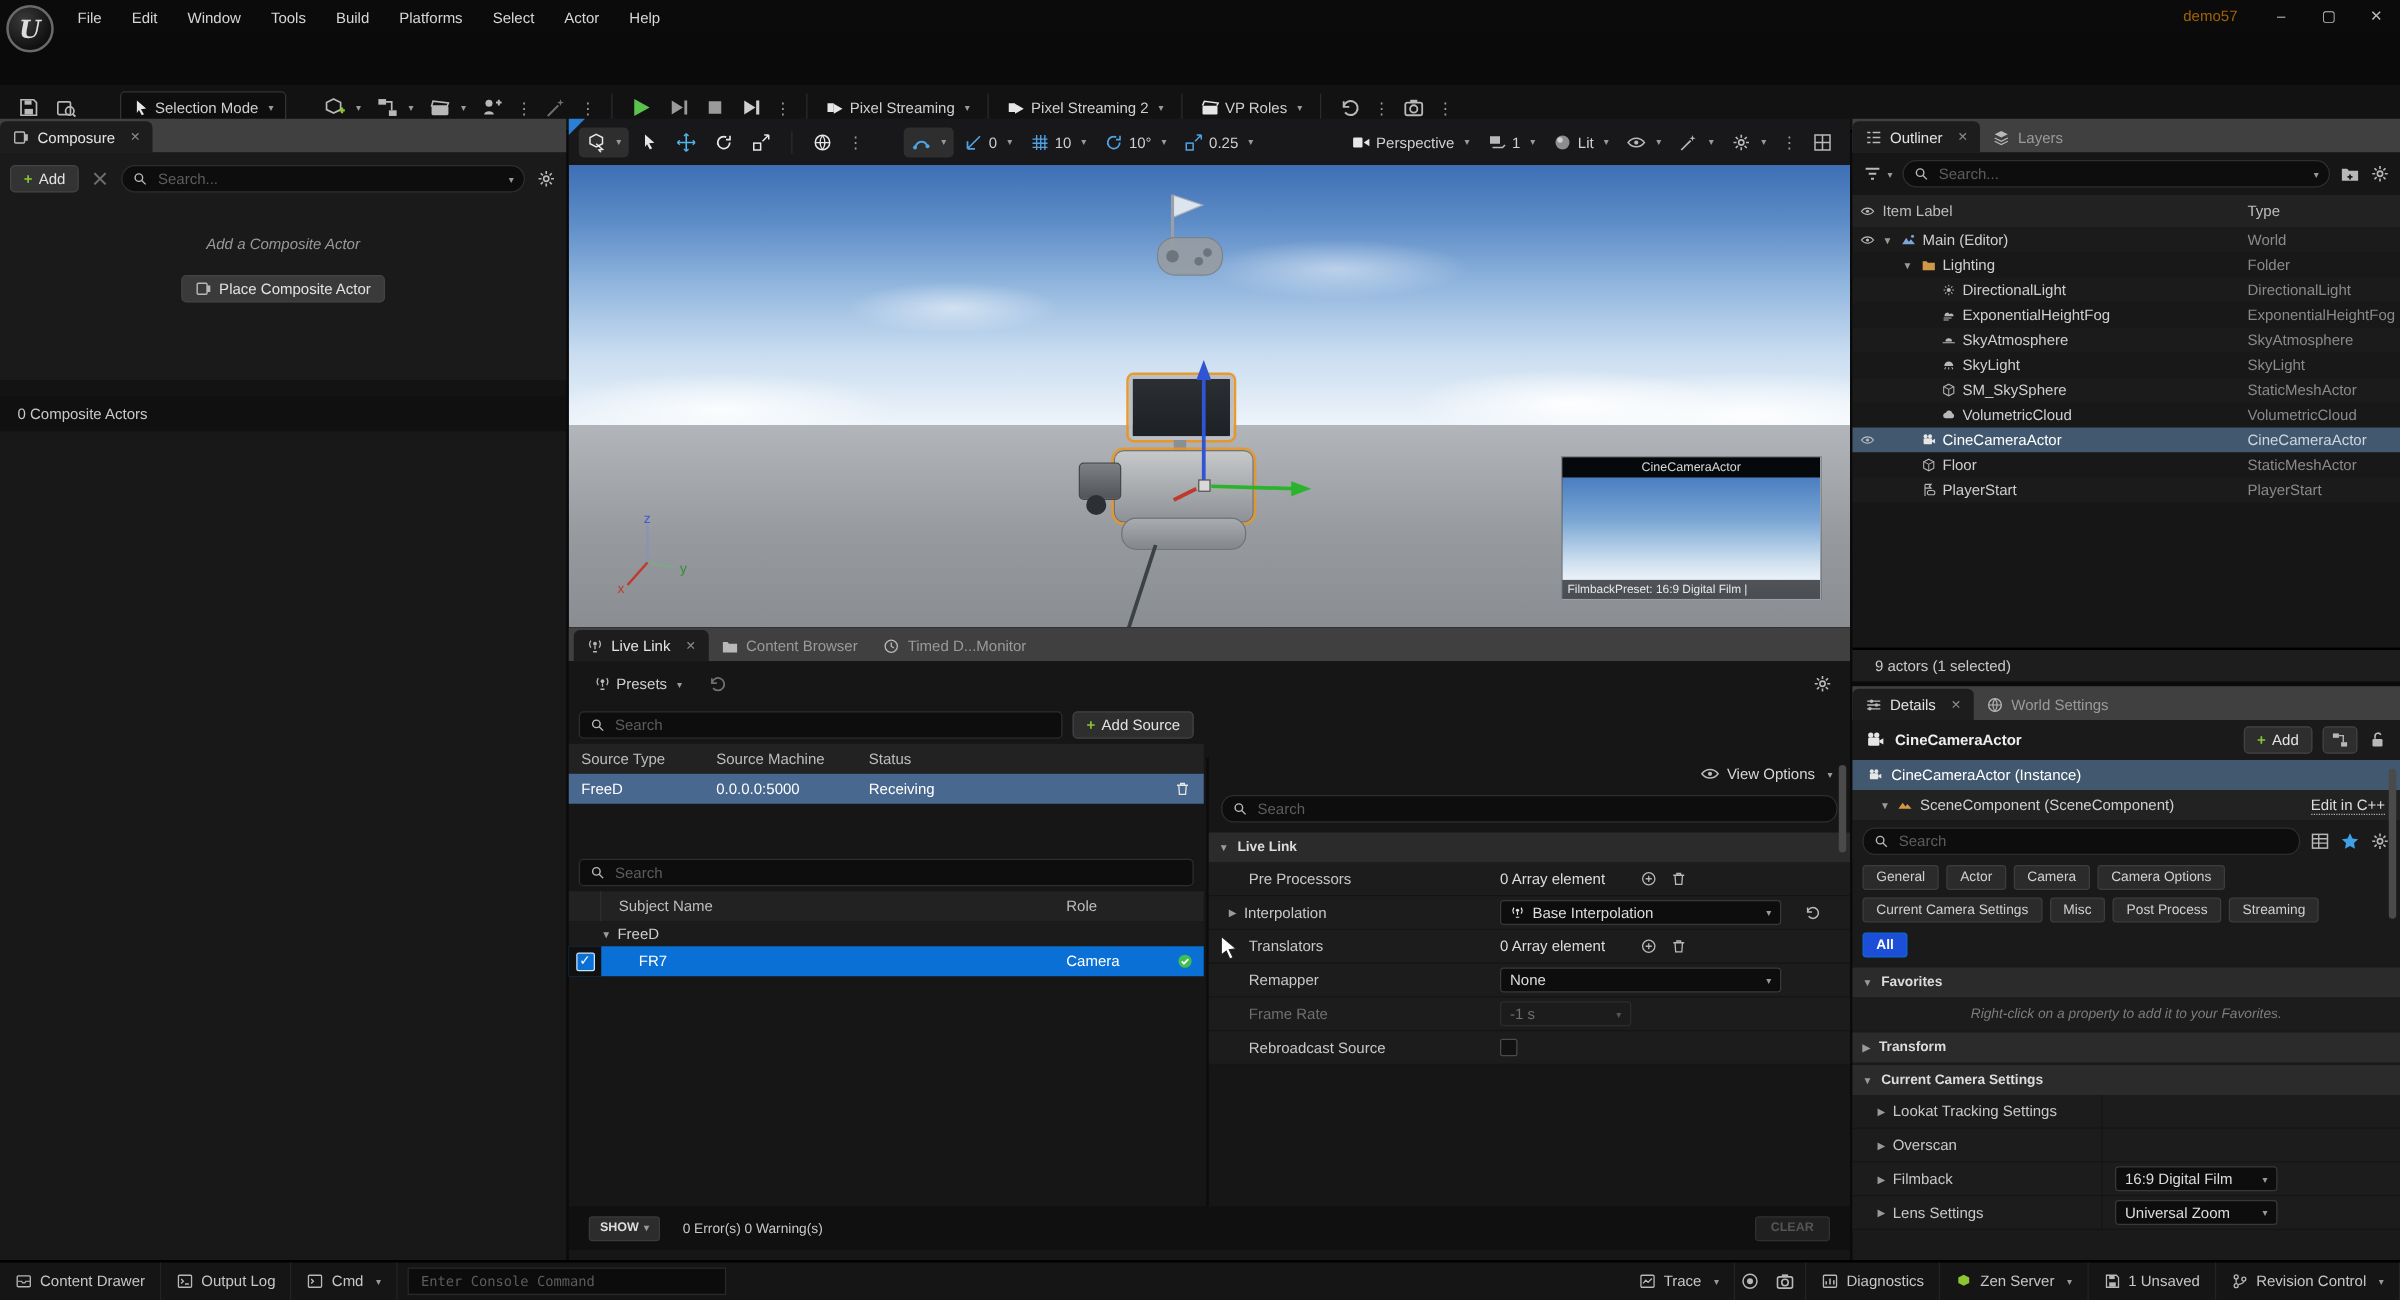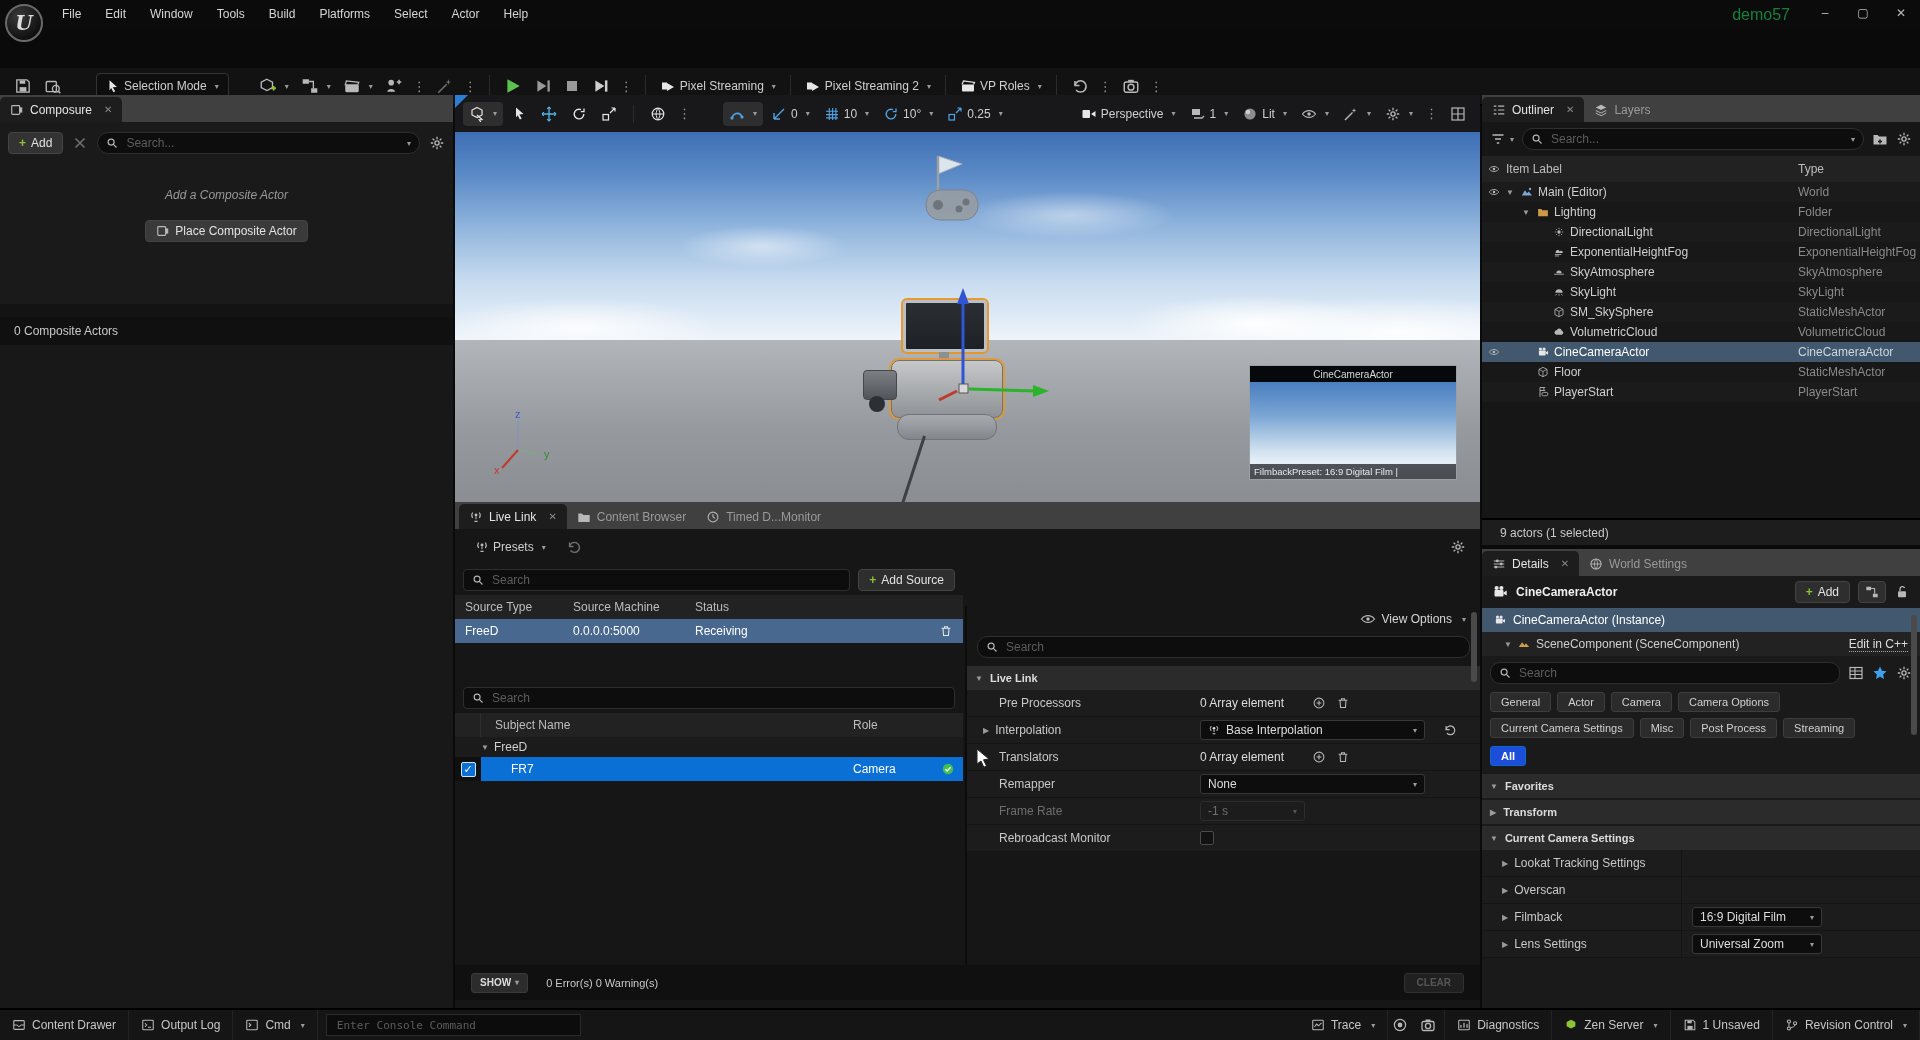--- a/index.html
+++ b/index.html
@@ -21,21 +21,21 @@
         border:2px solid #6a6a6a;background:radial-gradient(circle at 35% 30%,#3a3a3a,#111 70%);
         display:flex;align-items:center;justify-content:center;color:#ddd;
         font-family:"DejaVu Serif",serif;font-style:italic;font-weight:bold;font-size:20px;z-index:5;}
   .tabrow{left:0;top:27px;width:1920px;height:30px;background:#0b0b0b;display:flex;align-items:flex-end;}
   .homebtn{margin-left:62px;width:30px;height:26px;display:flex;align-items:center;justify-content:center;}
   .leveltab{height:28px;min-width:200px;background:#1b1b1b;border-radius:5px 5px 0 0;
             display:flex;align-items:center;padding:0 14px;gap:7px;margin-left:10px;}
   .toolbar{left:0;top:68px;width:1920px;height:38px;background:#121212;display:flex;align-items:center;border-bottom:2px solid #000;}
   .tbtn{display:flex;align-items:center;gap:4px;padding:4px 6px;border-radius:4px;}
   .tbtn.boxed{background:#0e0e0e;border:1px solid #333;padding:5px 9px;}
-  .title-right{position:absolute;right:130px;top:6px;color:#15803d;font-size:16px;text-align:center;}
+  .title-right{position:absolute;right:130px;top:6px;color:#a16207;font-size:12px;text-align:center;}
   .winbtns{position:absolute;right:0;top:0;height:26px;display:flex;}
   .winbtn{width:38px;height:26px;display:flex;align-items:center;justify-content:center;color:#bbb;font-size:12px;}
   
   .tabstrip{display:flex;align-items:flex-end;background:#404040;height:27px;}
   .ptab{display:flex;align-items:center;gap:6px;height:25px;padding:0 10px;color:#9a9a9a;}
   .ptab.active{background:#1d1d1d;color:#e4e4e4;border-radius:5px 5px 0 0;}
   .ptab .x{color:#8a8a8a;font-size:10px;margin-left:6px;}
   .pill{display:flex;align-items:center;gap:6px;background:#0d0d0d;border:1px solid #2e2e2e;border-radius:11px;height:22px;padding:0 8px;}
   .pill input{flex:1;background:transparent;border:none;outline:none;color:#ccc;font-size:12px;font-family:"Liberation Sans",sans-serif;min-width:0;}
   .pill input::placeholder{color:#5d5d5d;}
@@ -788,21 +788,21 @@
         </div>
       </div>
       <div class="prow" style="color:#6e6e6e">
         <div class="plabel" style="color:#6e6e6e">Frame Rate</div>
         <div class="ddown" style="width:105px;background:#1c1c1c;color:#6e6e6e;border-color:#2c2c2c">
           <span style="flex:1">-1 s</span>
             <span class="chev" style="color:#555">▾</span>
         </div>
       </div>
       <div class="prow">
-        <div class="plabel">Rebroadcast Monitor</div>
+        <div class="plabel">Rebroadcast Source</div>
         <div style="width:14px;height:14px;background:#121212;border:1px solid #4a4a4a;border-radius:2px"></div>
       </div>
       <div class="scrollbar" style="top:6px;height:70px;right:3px"></div>
     </div>
 
     <div class="showbar">
       <div class="showbtn">
         <span>SHOW</span>
           <span class="chev">▾</span>
       </div>
@@ -1165,20 +1165,21 @@
         <div class="chip">Post Process</div>
         <div class="chip">Streaming</div>
       </div>
     <div class="row" style="padding:4px 8px 8px">
       <div class="chip all">All</div>
     </div>
     <div class="sect">
       <span class="tri">▼</span>
         <span>Favorites</span>
     </div>
+    <div style="height:26px;display:flex;align-items:center;justify-content:center;background:#1c1c1c;color:#7d7d7d;font-style:italic;font-size:11px">Right-click on a property to add it to your Favorites.</div>
     <div class="sect" style="margin-top:2px">
       <span class="tri">▶</span>
         <span>Transform</span>
     </div>
     <div class="sect" style="margin-top:2px">
       <span class="tri">▼</span>
         <span>Current Camera Settings</span>
     </div>
     <div class="drow">
       <div class="dlabel">

